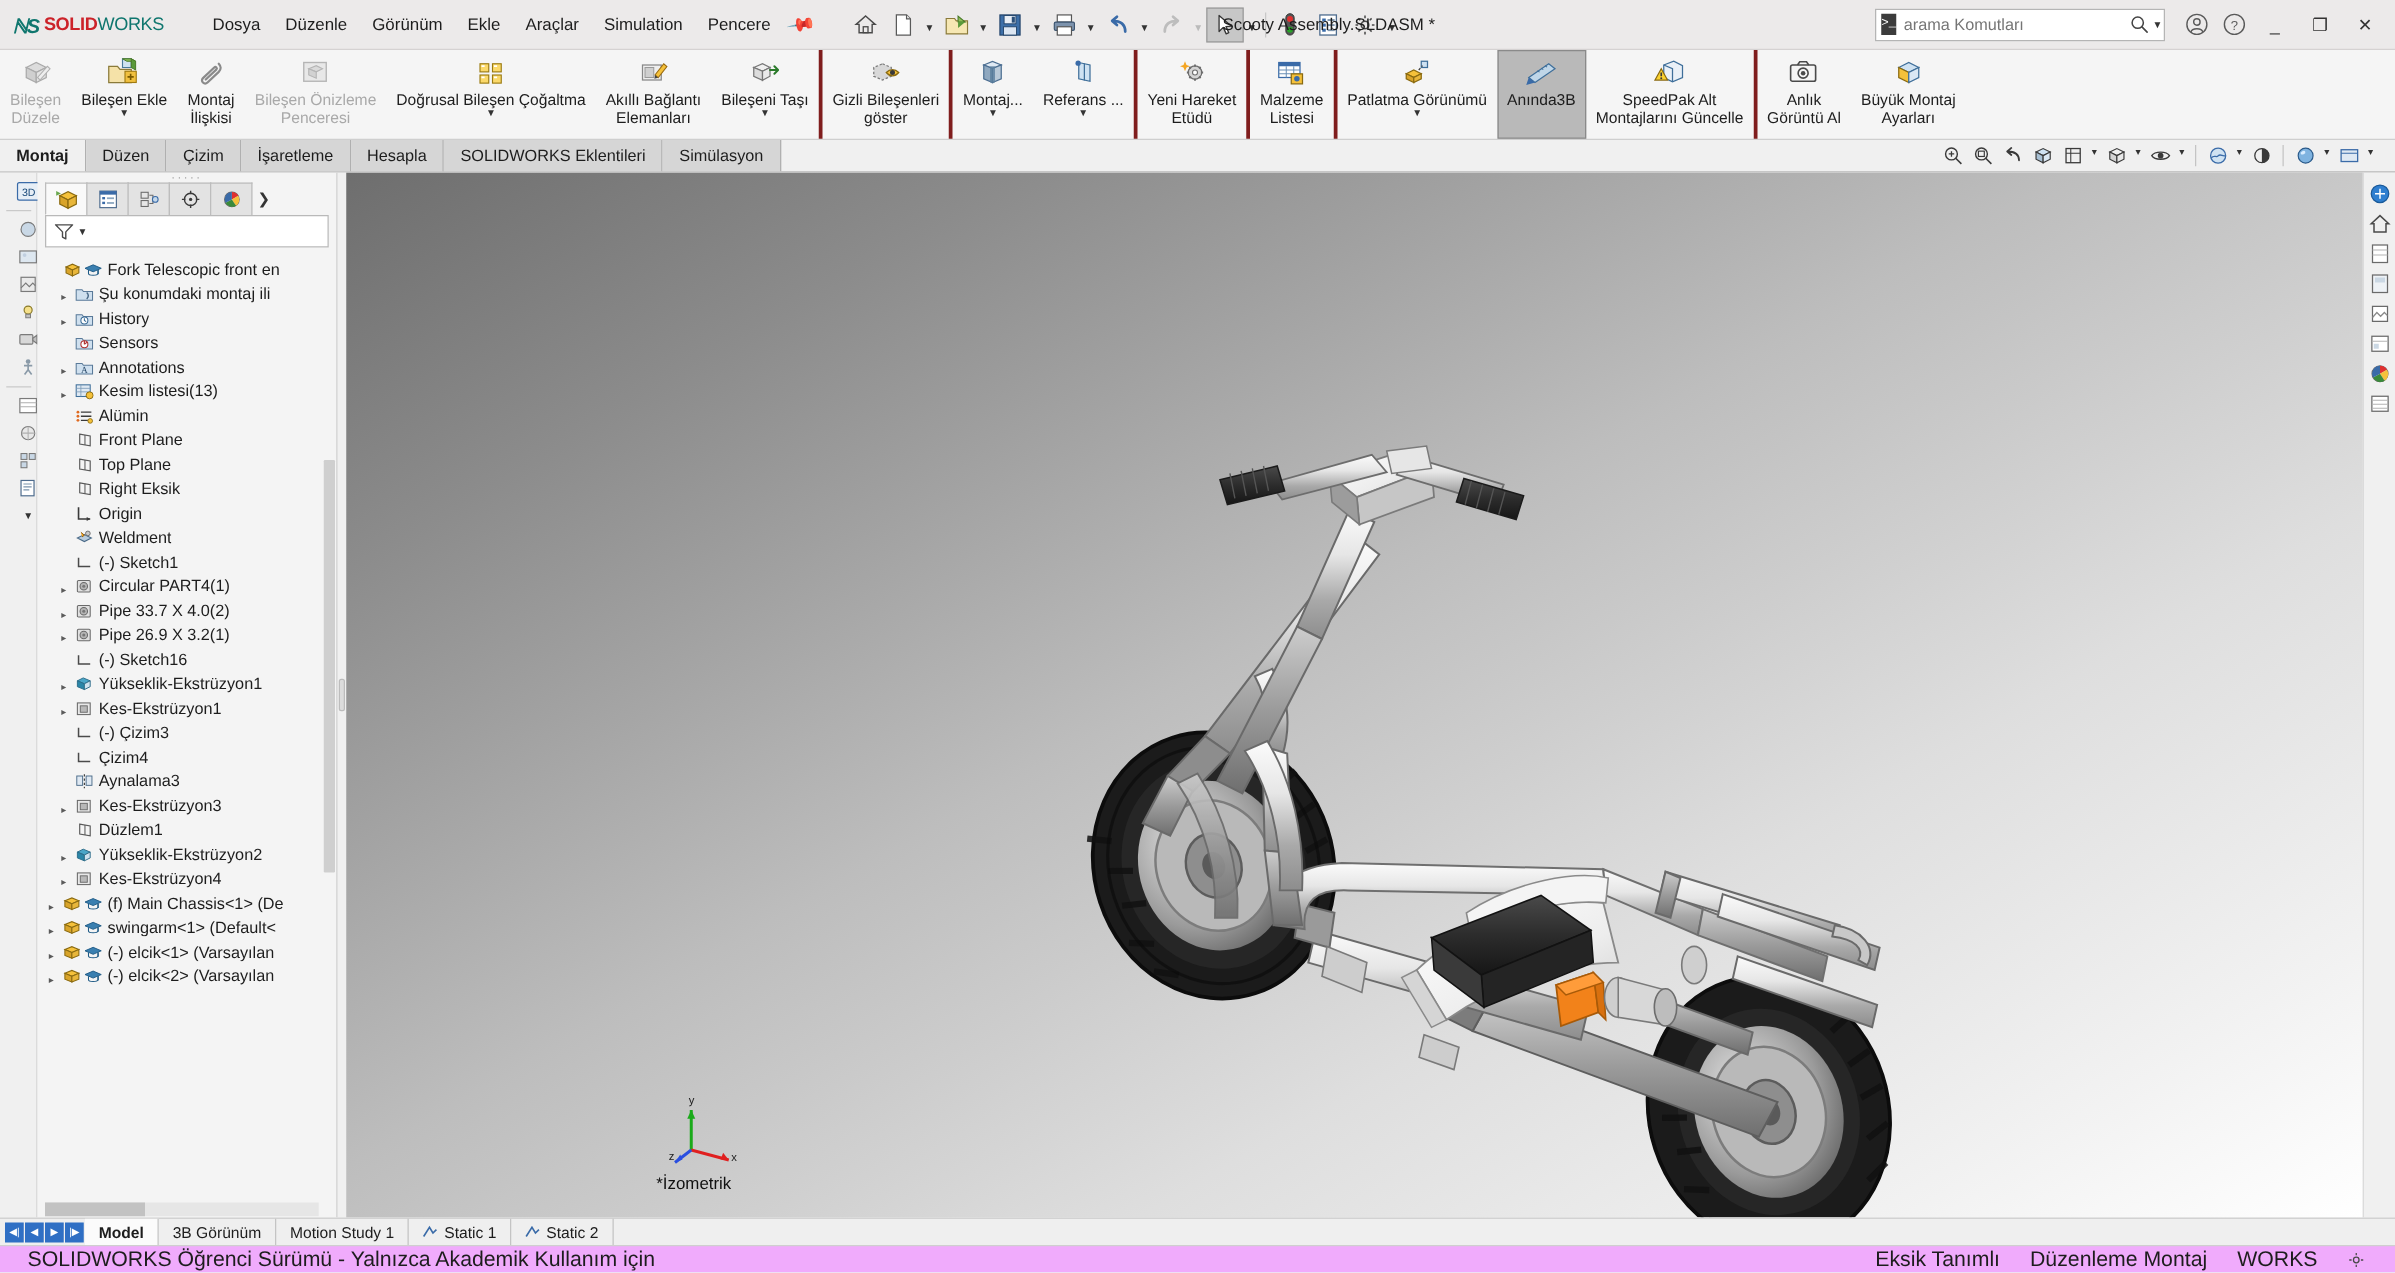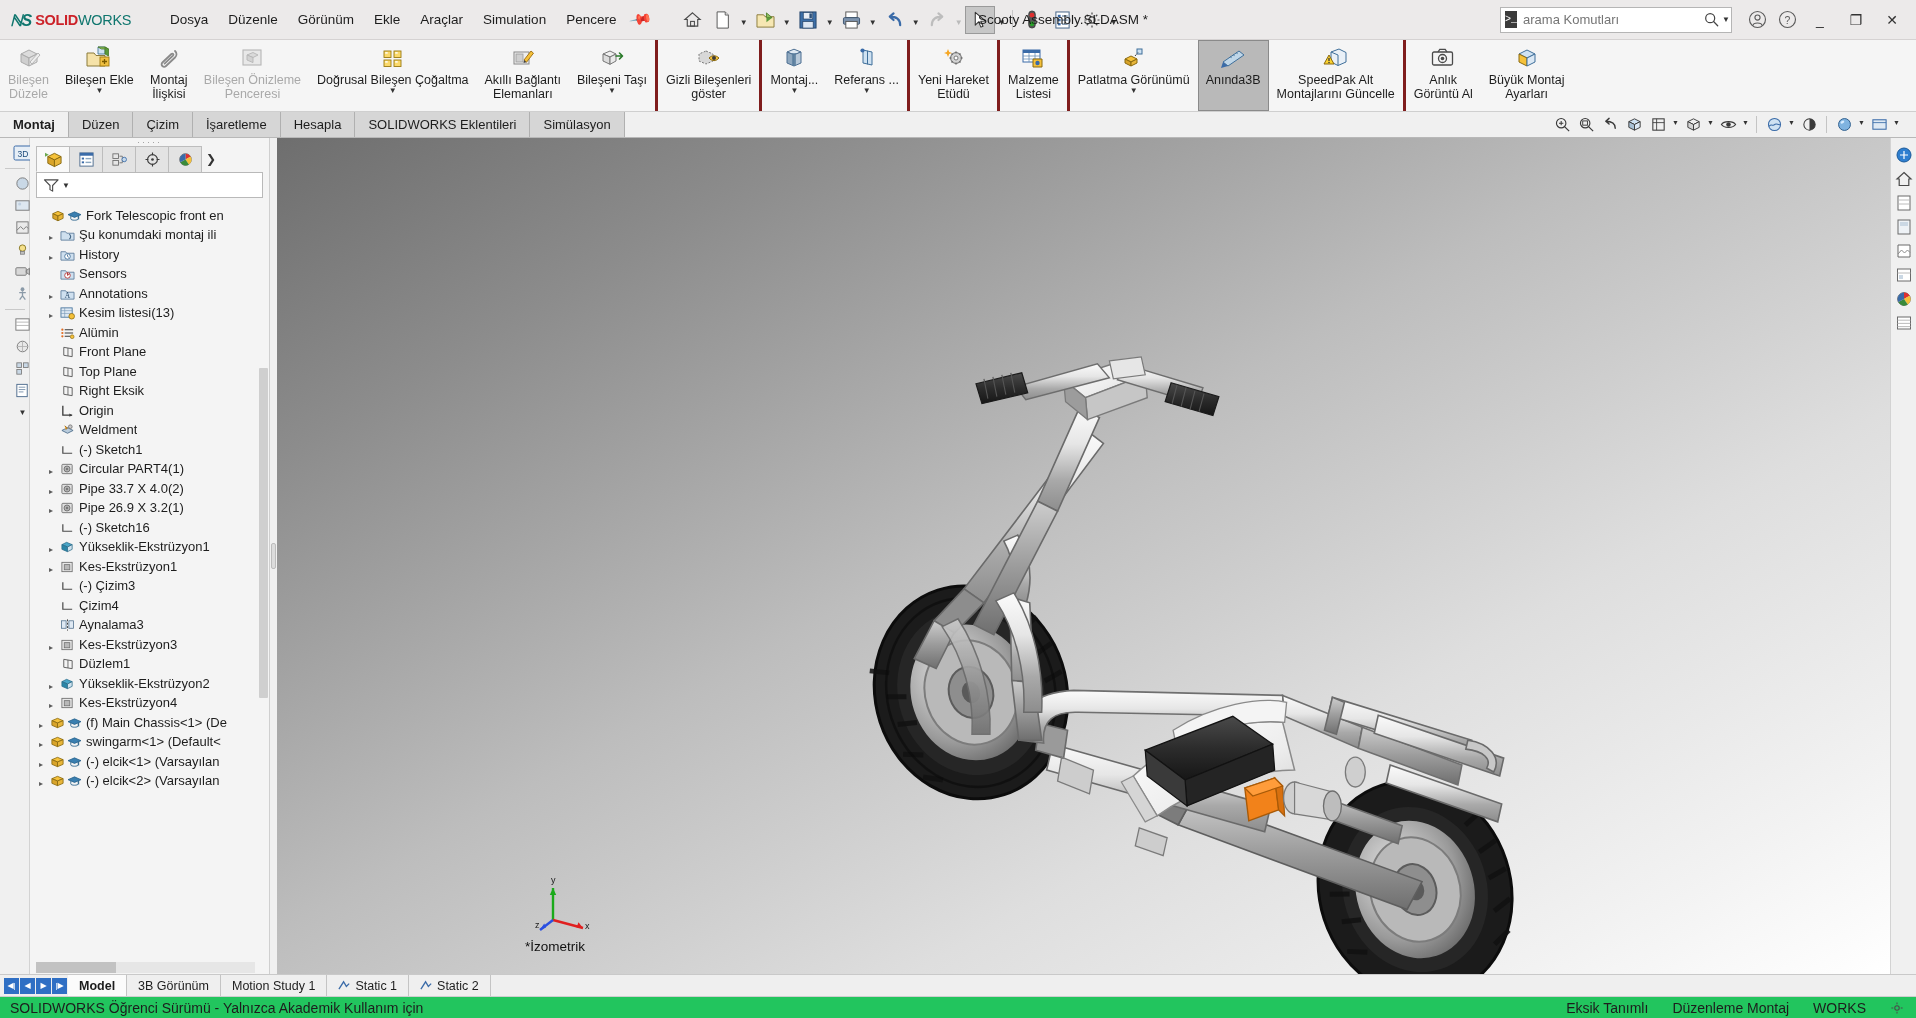--- a/index.html
+++ b/index.html
@@ -176,22 +176,22 @@
     background:#2f6fc4; color:#fff; font-size:8px; margin-right:1px; cursor:default;
   }
   .btab {
     display:flex; align-items:center; padding:0 11px; font-size:12.5px; cursor:default;
     border-right:1px solid #c4c4c4; gap:4px;
   }
   .btab.active { background:#fbfbfb; font-weight:bold; }
 
   
   .statusbar {
-    height:22px; min-height:22px; background:#22c55e; display:flex; align-items:center;
-    border-top:1px solid #cfcfcf; font-size:14px; padding:0 8px;
+    height:22px; min-height:22px; background:#f0abfc; display:flex; align-items:center;
+    border-top:1px solid #cfcfcf; font-size:17px; padding:0 20px;
   }
   .statusbar .left { padding-left:2px; }
   .statusbar .sp { flex:1; }
   .statusbar .si { padding:0 12px; }
 
   svg { display:block; }
 </style>
 </head>
 <body>
 

